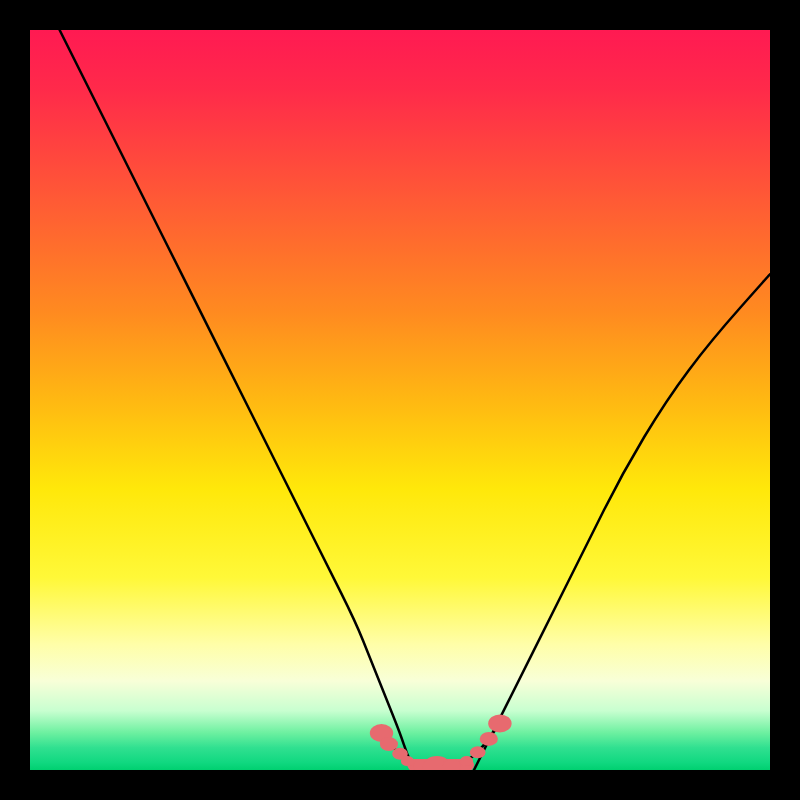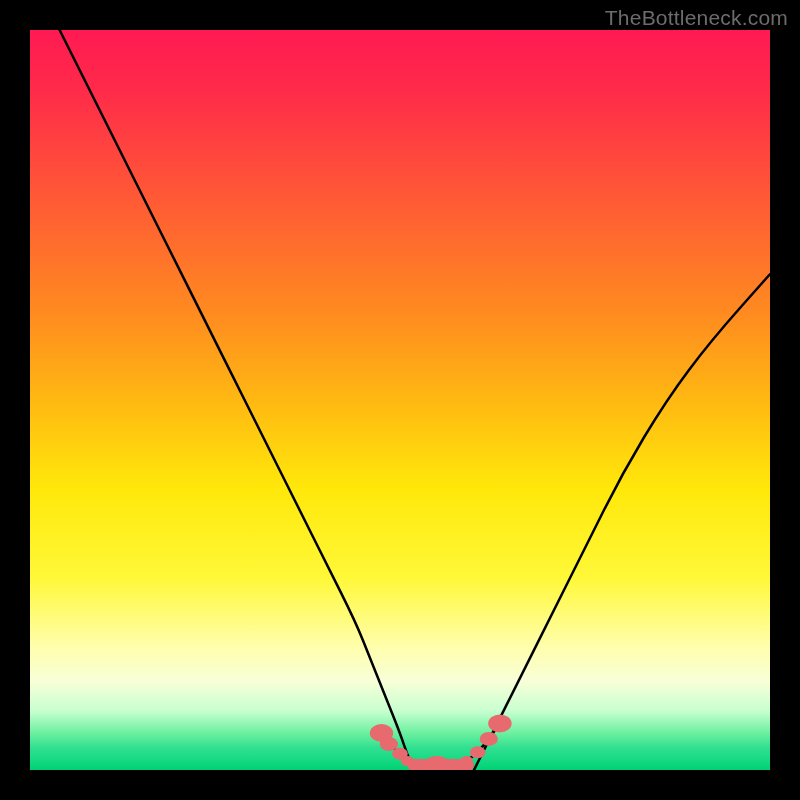--- a/index.html
+++ b/index.html
@@ -89,14 +89,13 @@
           <ellipse cx="392.20000000000005" cy="736.3" rx="9.1" ry="7" fill="#e76a6f"></ellipse>
           <ellipse cx="407.00000000000006" cy="737.04" rx="14.3" ry="11" fill="#e76a6f"></ellipse>
           <ellipse cx="421.79999999999995" cy="736.3" rx="9.1" ry="7" fill="#e76a6f"></ellipse>
           <ellipse cx="436.59999999999997" cy="731.12" rx="6.5" ry="5" fill="#e76a6f"></ellipse>
           <ellipse cx="447.7" cy="722.24" rx="7.800000000000001" ry="6" fill="#e76a6f"></ellipse>
           <ellipse cx="458.8" cy="708.92" rx="9.1" ry="7" fill="#e76a6f"></ellipse>
           <ellipse cx="469.90000000000003" cy="693.38" rx="11.700000000000001" ry="9" fill="#e76a6f"></ellipse>
         </g>
     </svg>
   </div>
-  <div class="watermark">TheBottleneck.com</div>
 </div>
 
 </body></html>

